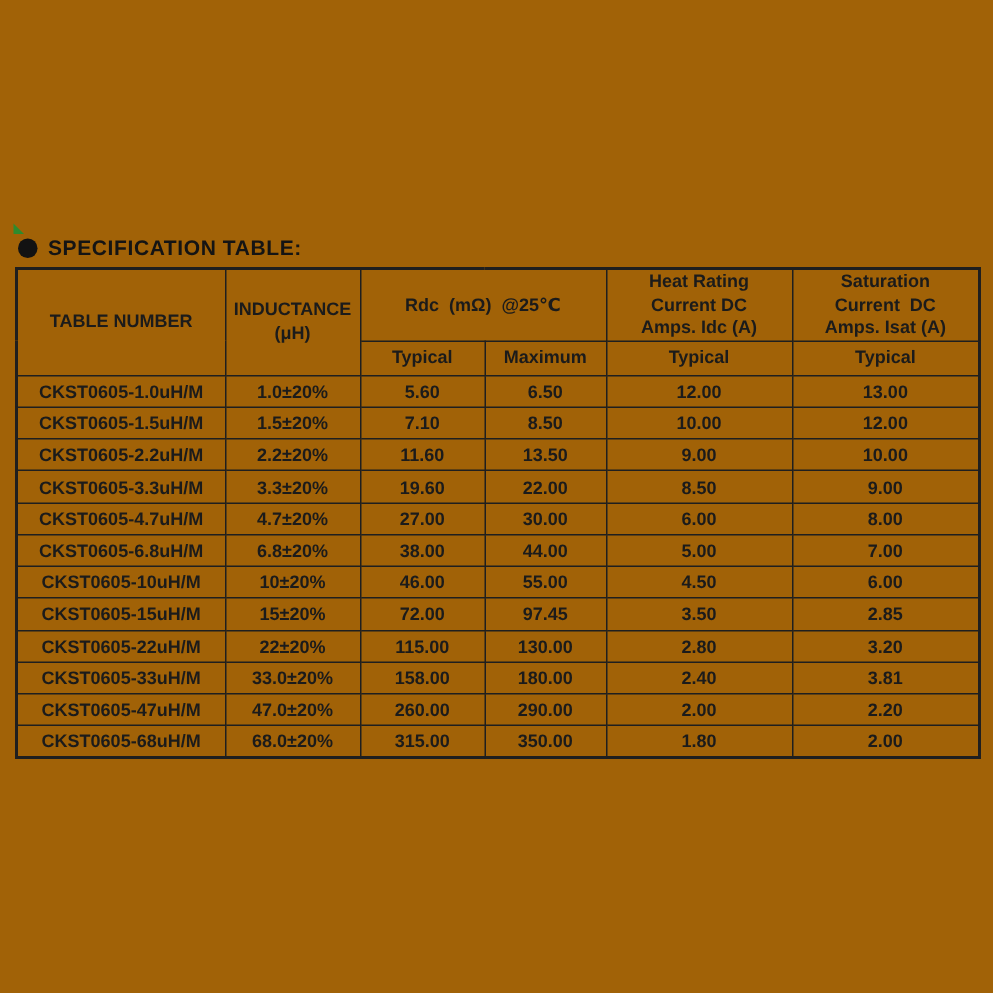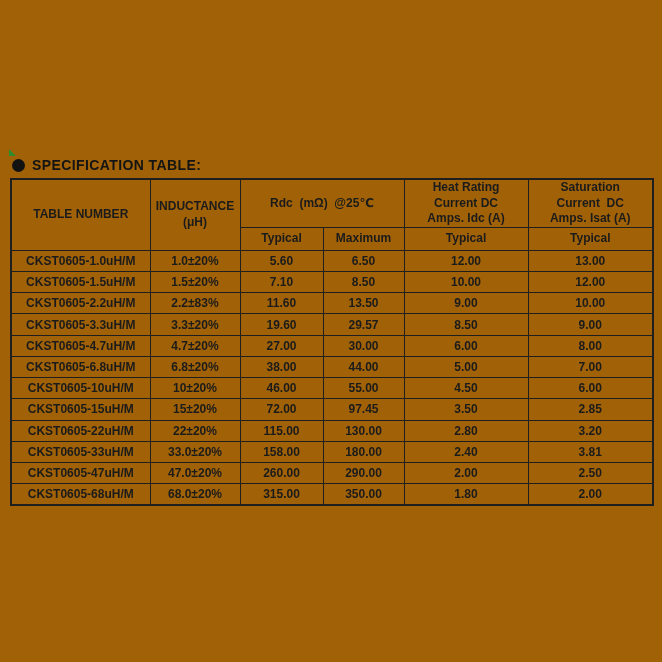--- a/index.html
+++ b/index.html
@@ -126,31 +126,31 @@
         <tr>
           <td>CKST0605-1.5uH/M</td>
           <td>1.5±20%</td>
           <td>7.10</td>
           <td>8.50</td>
           <td>10.00</td>
           <td>12.00</td>
         </tr>
         <tr>
           <td>CKST0605-2.2uH/M</td>
-          <td>2.2±83%</td>
+          <td>2.2±20%</td>
           <td>11.60</td>
           <td>13.50</td>
           <td>9.00</td>
           <td>10.00</td>
         </tr>
         <tr>
           <td>CKST0605-3.3uH/M</td>
           <td>3.3±20%</td>
           <td>19.60</td>
-          <td>29.57</td>
+          <td>22.00</td>
           <td>8.50</td>
           <td>9.00</td>
         </tr>
         <tr>
           <td>CKST0605-4.7uH/M</td>
           <td>4.7±20%</td>
           <td>27.00</td>
           <td>30.00</td>
           <td>6.00</td>
           <td>8.00</td>
@@ -194,21 +194,21 @@
           <td>180.00</td>
           <td>2.40</td>
           <td>3.81</td>
         </tr>
         <tr>
           <td>CKST0605-47uH/M</td>
           <td>47.0±20%</td>
           <td>260.00</td>
           <td>290.00</td>
           <td>2.00</td>
-          <td>2.50</td>
+          <td>2.20</td>
         </tr>
         <tr>
           <td>CKST0605-68uH/M</td>
           <td>68.0±20%</td>
           <td>315.00</td>
           <td>350.00</td>
           <td>1.80</td>
           <td>2.00</td>
         </tr>
       </tbody>

